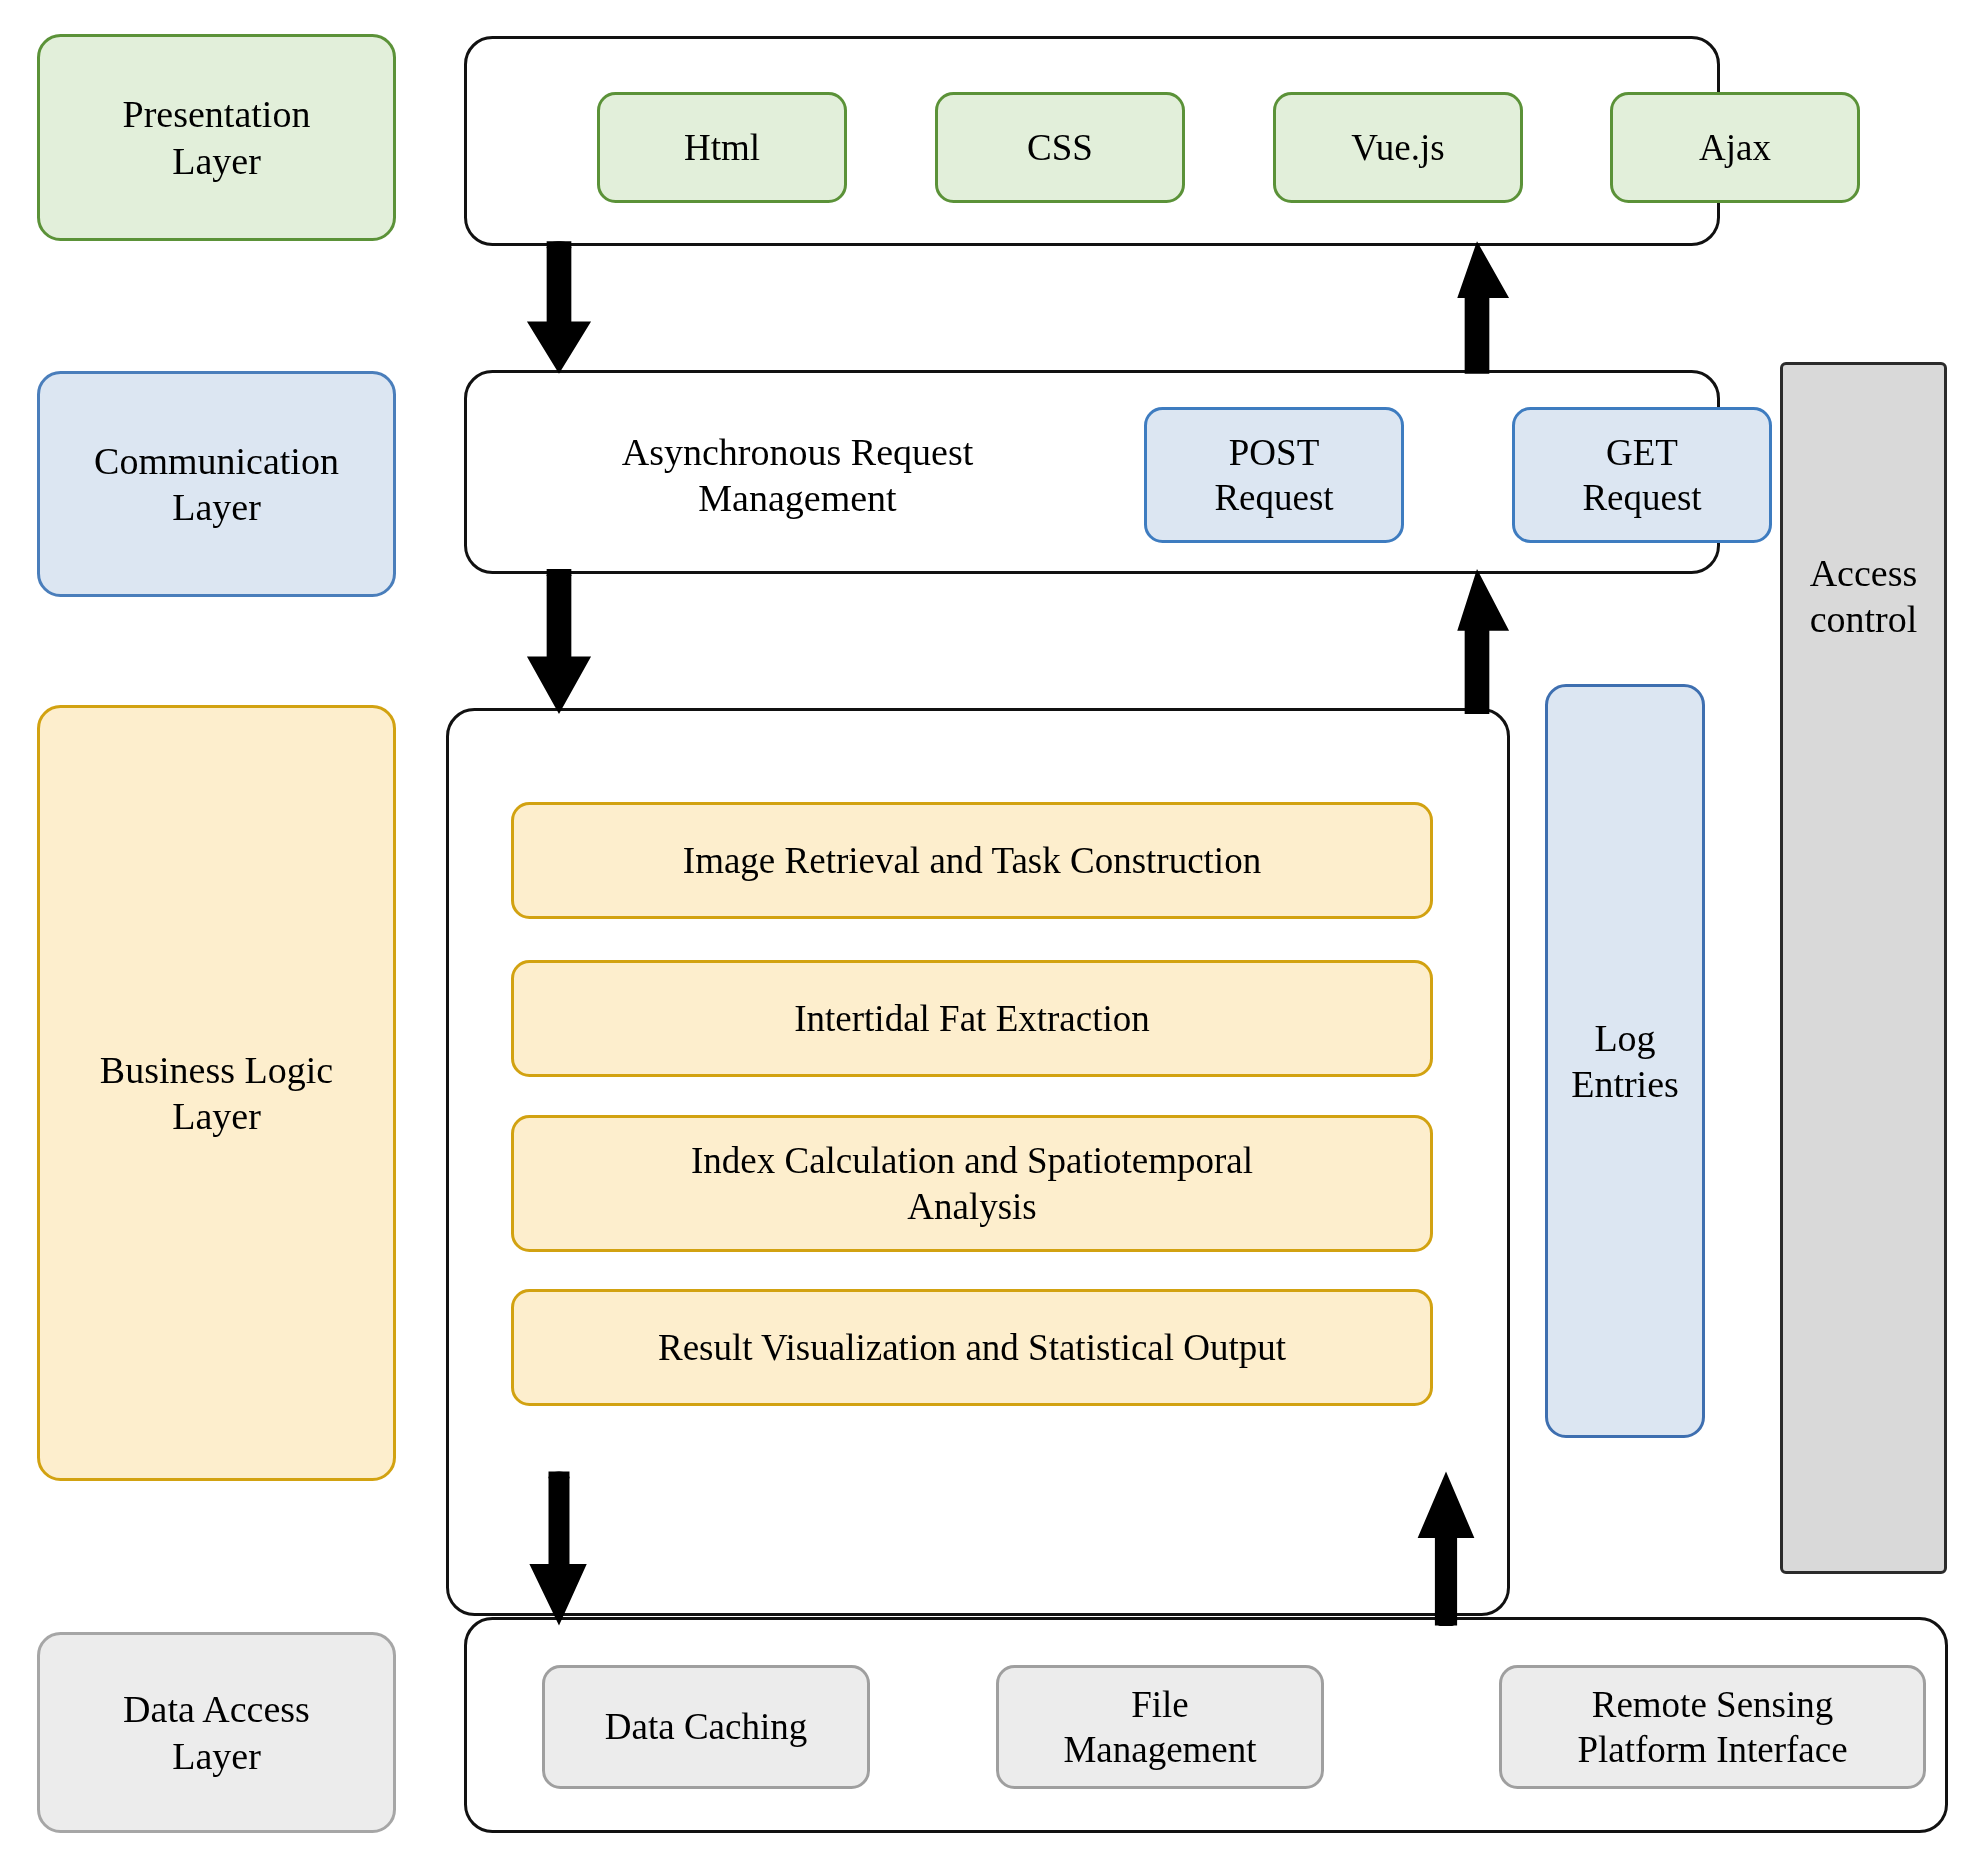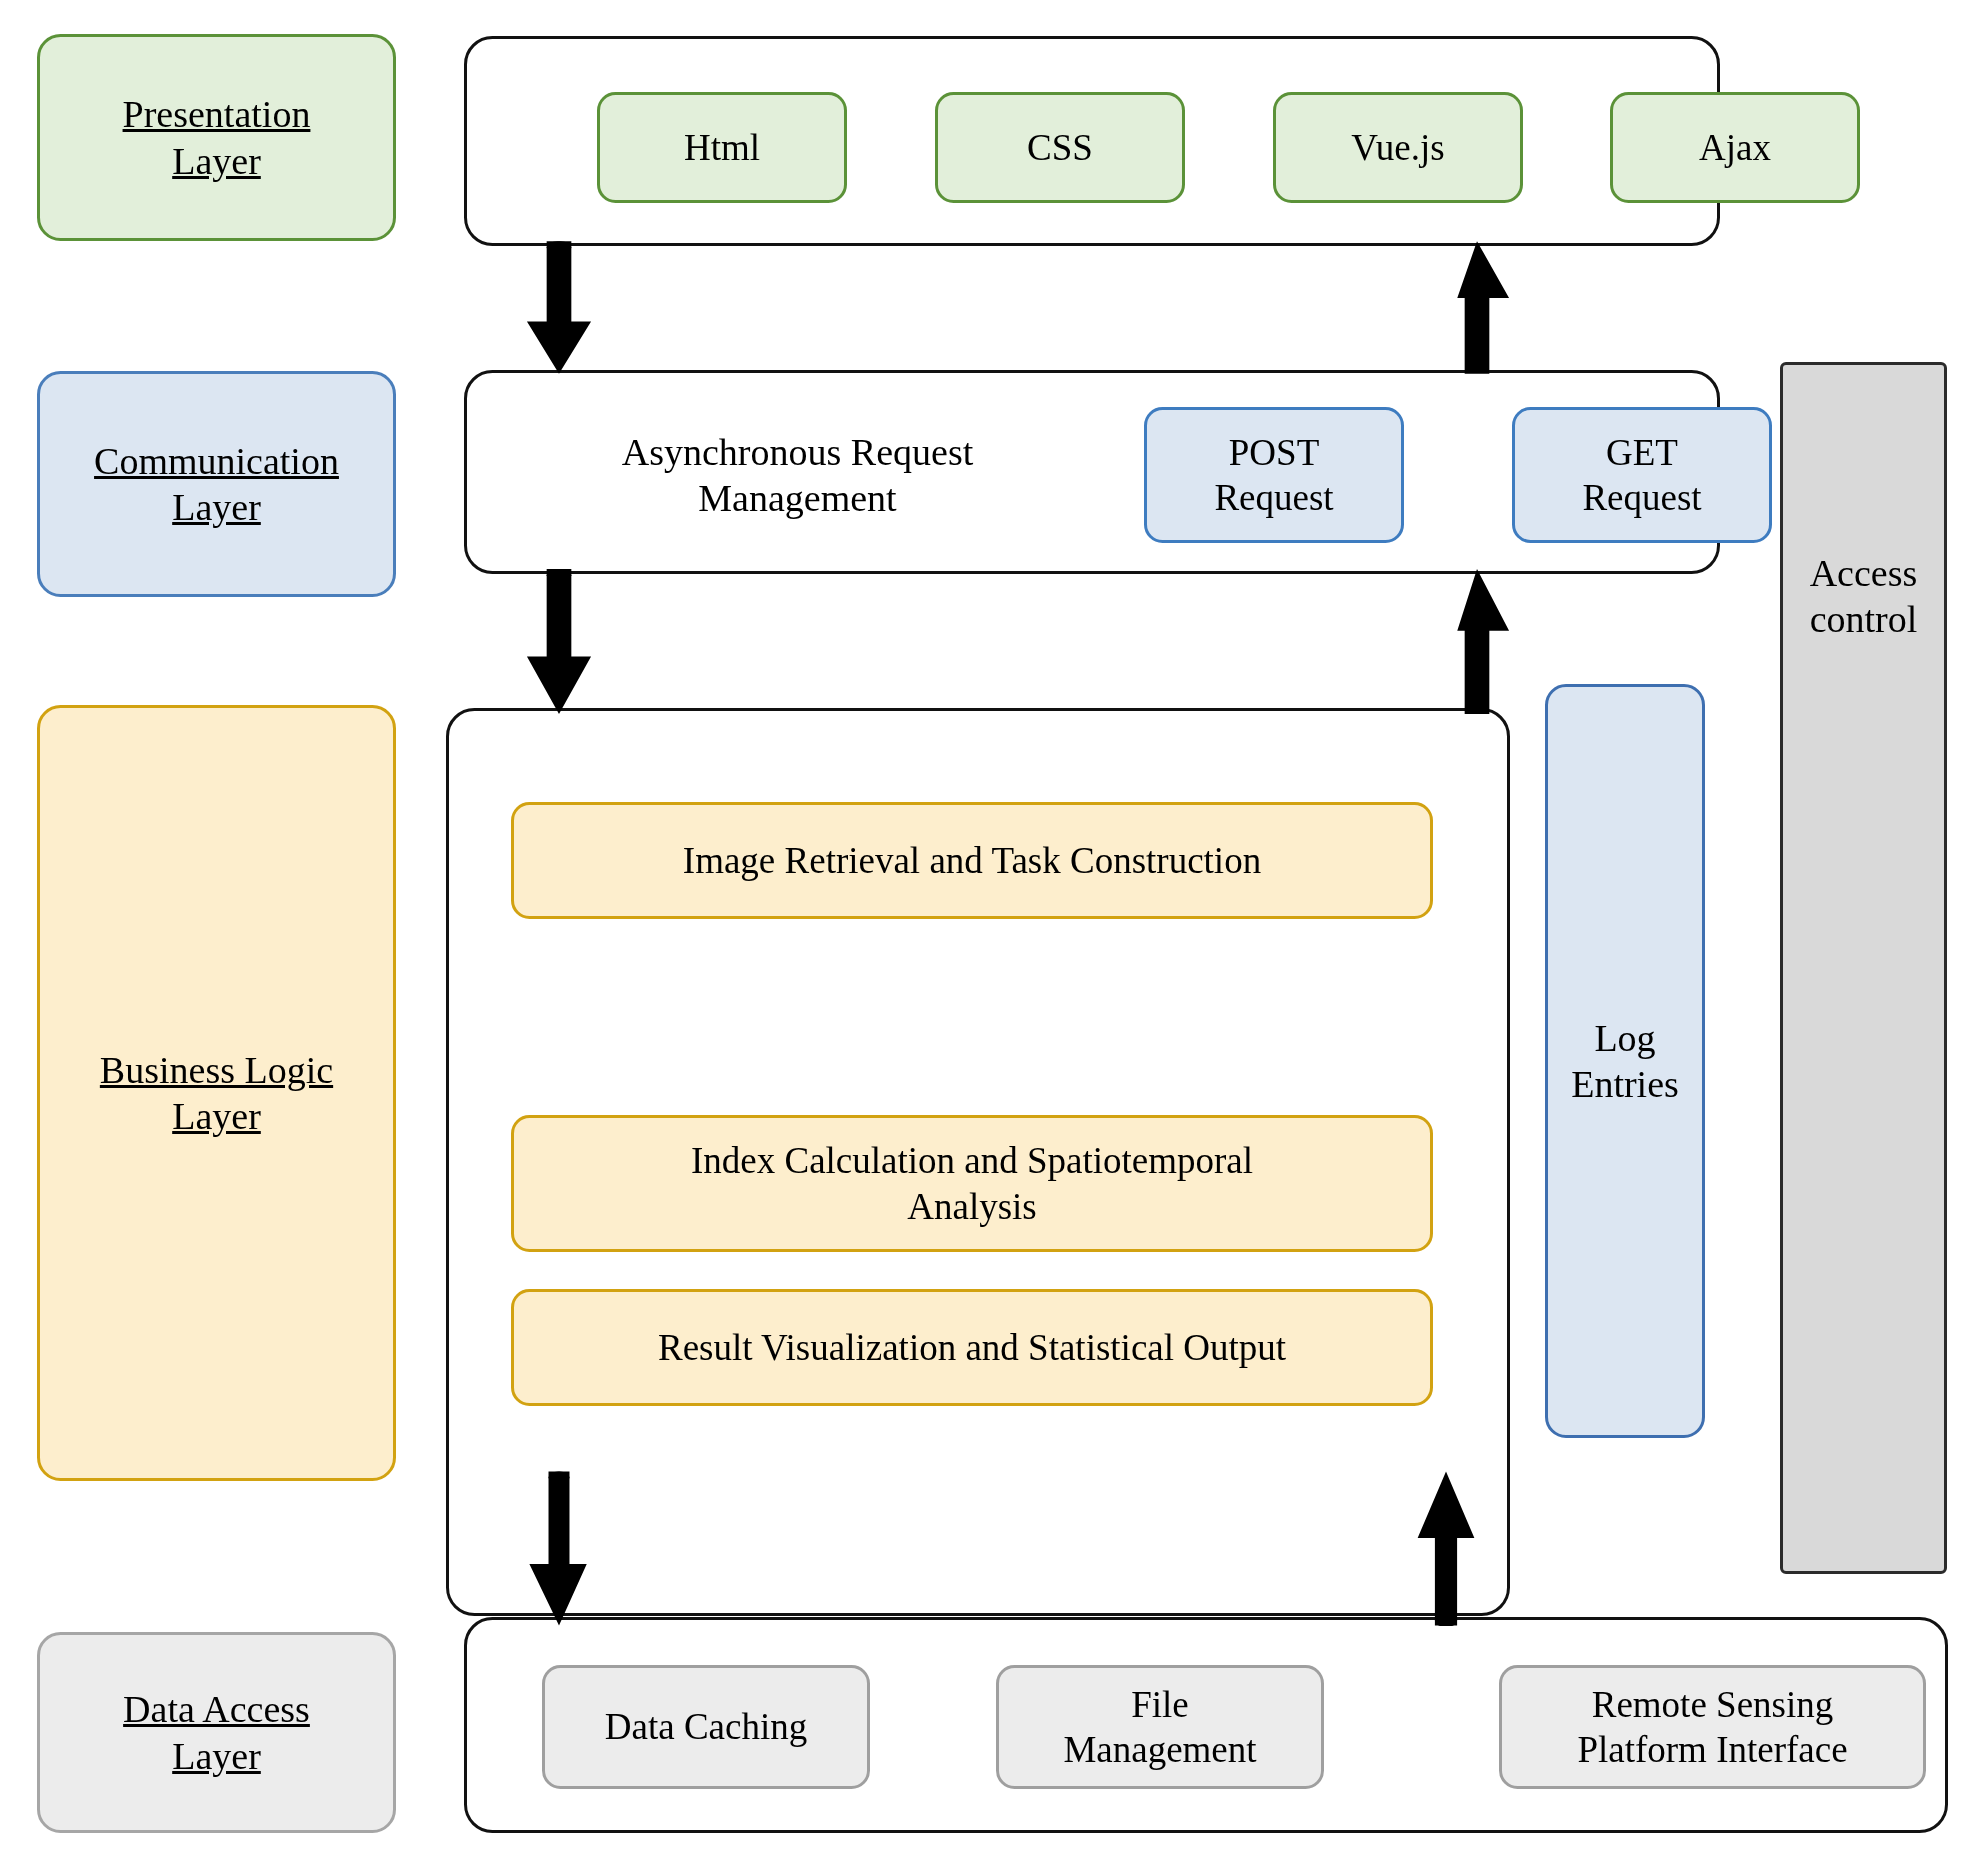--- a/index.html
+++ b/index.html
@@ -32,21 +32,20 @@
   .label-text {
     display: block;
     white-space: pre-line;
     padding: 0 6.2px;
   }
 
   
   .layer-label {
     border-radius: 23.5px;
     font-size: 38px;
-    text-decoration: underline;
   }
   .layer-green  { background: #e2efda; border: 3.1px solid #5b9238; }
   .layer-blue   { background: #dce6f2; border: 3.1px solid #4a7ebb; }
   .layer-yellow { background: #fdeecd; border: 3.1px solid #d2a211; }
   .layer-grey   { background: #ececec; border: 3.1px solid #a6a6a6; }
 
   
   .container-panel {
     position: absolute;
     box-sizing: border-box;
@@ -174,20 +173,23 @@
 Request</span>
     </div>
   </div>
 
   <div class="container-panel" style="left:446px; top:708px; width:1064px; height:908px;">
 
     <div class="box chip chip-yellow" style="left:62px; top:91px; width:922px; height:117px;">
       <span class="label-text">Image Retrieval and Task Construction</span>
     </div>
 
+    <div class="box chip chip-yellow" style="left:62px; top:249px; width:922px; height:117px;">
+      <span class="label-text">Intertidal Fat Extraction</span>
+    </div>
 
     <div class="box chip chip-yellow" style="left:62px; top:404px; width:922px; height:137px;">
       <span class="label-text">Index Calculation and Spatiotemporal
 Analysis</span>
     </div>
 
     <div class="box chip chip-yellow" style="left:62px; top:578px; width:922px; height:117px;">
       <span class="label-text">Result Visualization and Statistical Output</span>
     </div>
   </div>

